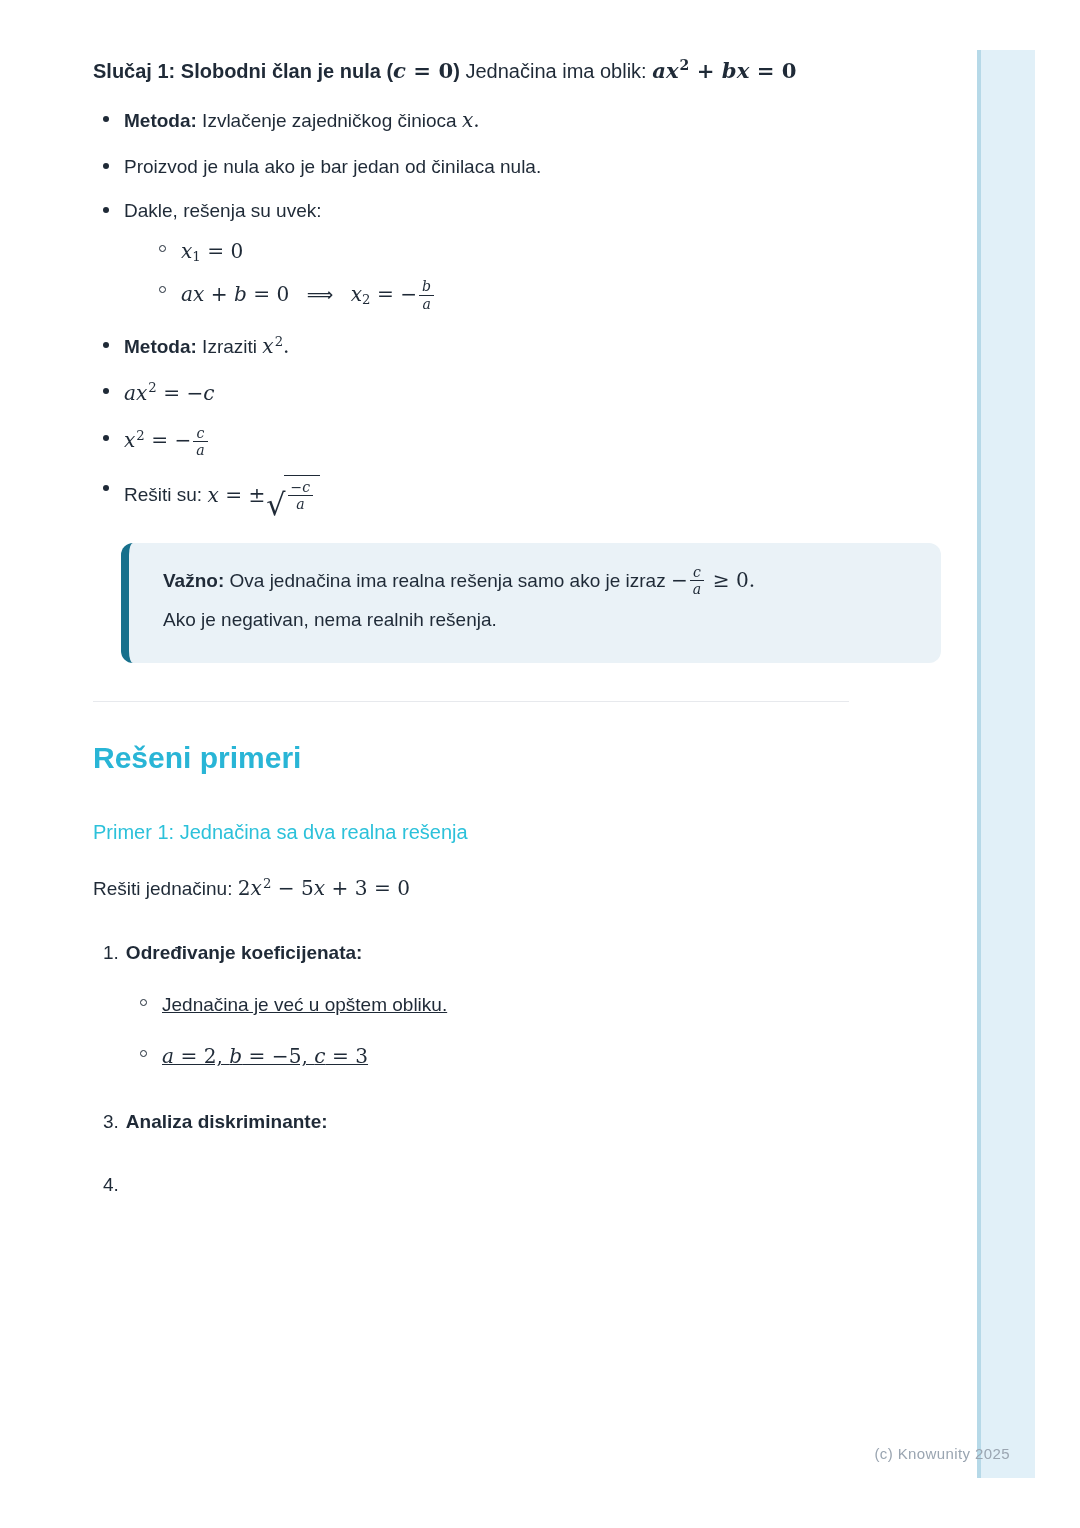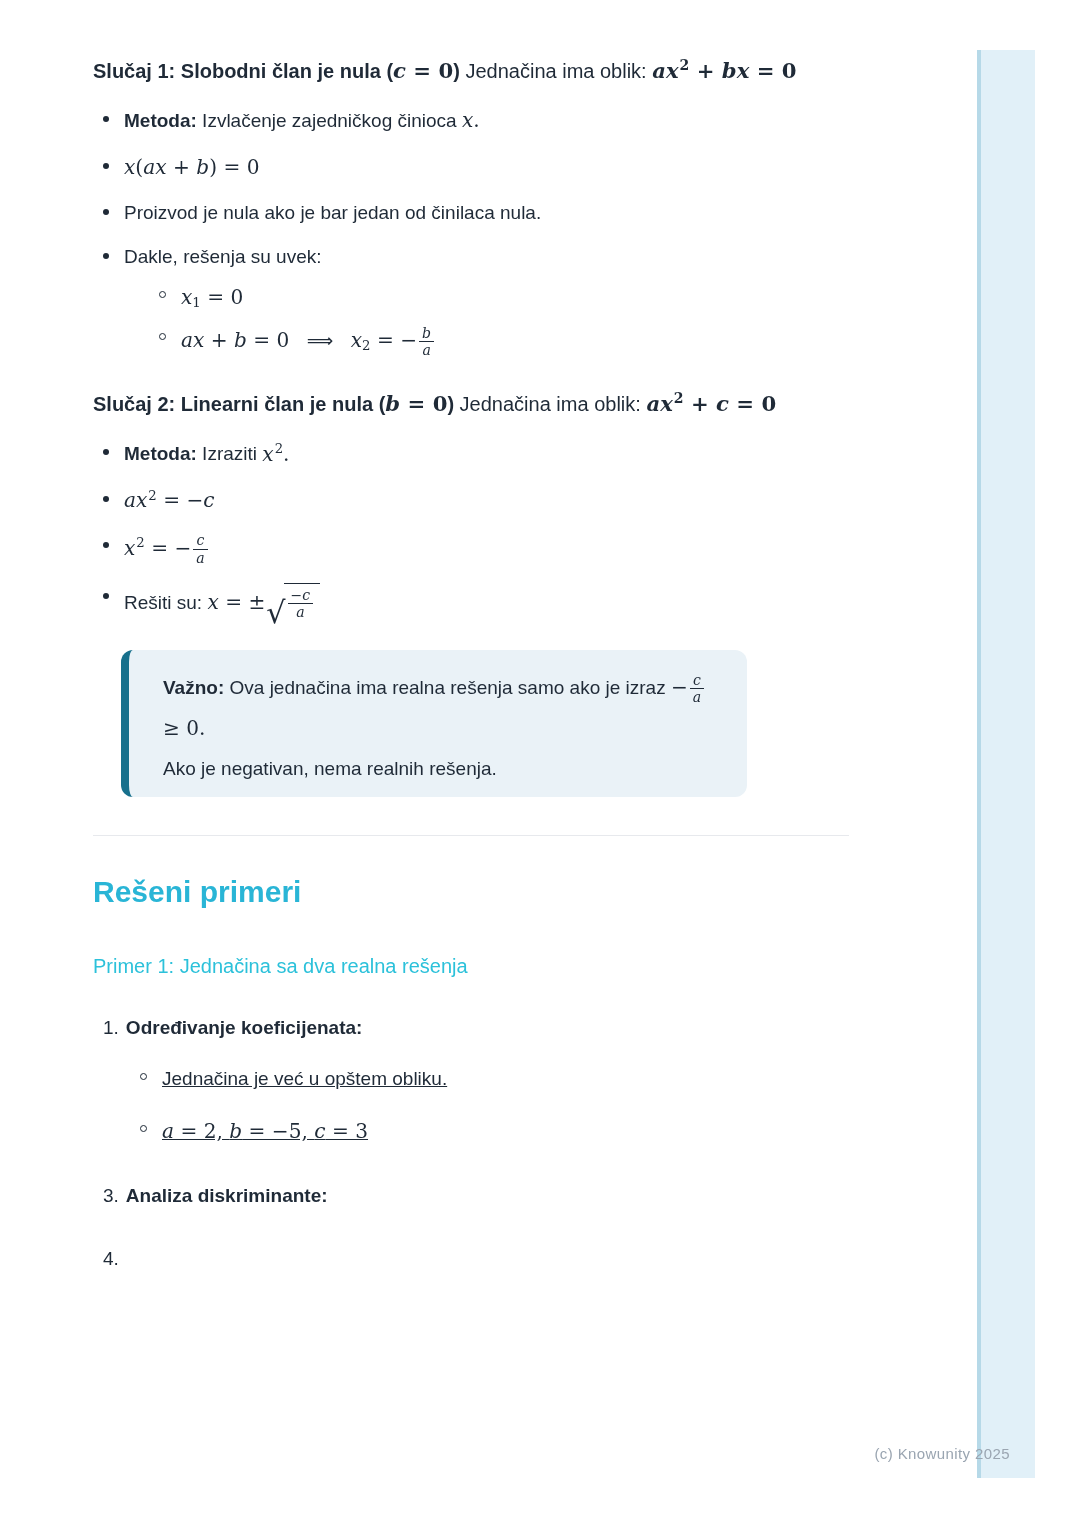--- a/index.html
+++ b/index.html
@@ -15,24 +15,24 @@
   .case:first-child{margin-top:0;}
   .case .rt{font-weight:400;}
 
   ul.blist{list-style:none;margin:20px 0 0;padding:0 0 0 8px;}
   .blist>li{position:relative;padding-left:23px;margin:17px 0;}
   .blist>li::before{content:"";position:absolute;left:2px;top:10px;width:6px;height:6px;border-radius:50%;background:currentColor;}
   ul.sublist{list-style:none;margin:12px 0 0;padding:0 0 0 35px;}
   .sublist>li{position:relative;padding-left:22px;margin:12px 0;}
   .sublist>li::before{content:"";position:absolute;left:0;top:8px;width:5px;height:5px;border-radius:50%;border:1.6px solid currentColor;background:transparent;}
 
-  .callout{box-sizing:border-box;width:626px;margin:30px 0 0 28px;
+  .callout{box-sizing:border-box;width:820px;margin:30px 0 0 28px;
     background:var(--callout-bg,#eaf2f7);
     border-left:8px solid var(--callout-bar,#17708c);
-    border-radius:12px;padding:17px 34px 8px;}
+    border-radius:12px;padding:17px 34px 23px;}
   .cl-line{line-height:2.05;}
 
   .divider{border:0;border-top:1px solid var(--divider-color,#e7e9ed);margin:38px 0 0;}
   .h1{font-size:30px;font-weight:700;color:var(--accent-cyan-h1,#29b5d6);margin:38px 0 0;line-height:1.2;}
   .h2{font-size:20px;font-weight:400;color:var(--accent-cyan-h2,#2cc1da);margin:44px 0 0;line-height:1.2;}
   .para{margin:30px 0 0;}
 
   ol.steps{list-style:none;margin:30px 0 0;padding:0;}
   .steps>li{margin:36px 0;padding-left:10px;}
   .stepnum{display:inline-block;margin-right:7px;}
@@ -59,41 +59,40 @@
   .footer{position:absolute;right:70px;bottom:66px;font-size:15px;letter-spacing:0.4px;
     color:var(--footer-color,#9aa5b1);z-index:2;}
 </style>
 </head>
 <body>
 
 <div id="doc">
     <div class="case"><strong>Slučaj 1: Slobodni član je nula (</strong><span class="math"><i>c</i> = 0</span><strong>)</strong><span class="rt"> Jednačina ima oblik: </span><span class="math"><i>a</i><i>x</i><sup>2</sup> + <i>b</i><i>x</i> = 0</span></div>
     <ul class="blist">
       <li><strong>Metoda:</strong><span class="rt"> Izvlačenje zajedničkog činioca </span><span class="math"><i>x</i>.</span></li>
-      <li><span class="math"><i>x</i>(<i>a</i><i>x</i> + <i>b</i>) = 0</span></li>
       <li><span class="rt">Proizvod je nula ako je bar jedan od činilaca nula.</span></li>
       <li><span class="rt">Dakle, rešenja su uvek:</span><ul class="sublist">
           <li><span class="math"><i>x</i><sub>1</sub> = 0</span></li>
           <li><span class="math"><i>a</i><i>x</i> + <i>b</i> = 0 <span class="imp">⟹</span> <i>x</i><sub>2</sub> = −<span class="frac"><span class="fn"><i>b</i></span><span class="fd"><i>a</i></span></span></span></li>
         </ul></li>
     </ul>
-    <div class="case"><strong>Slučaj 2: Linearni član je nula (</strong><span class="math"><i>b</i> = 0</span><strong>)</strong><span class="rt"> Jednačina ima oblik: </span><span class="math"><i>a</i><i>x</i><sup>2</sup> + <i>c</i> = 0</span></div>
     <ul class="blist">
       <li><strong>Metoda:</strong><span class="rt"> Izraziti </span><span class="math"><i>x</i><sup>2</sup>.</span></li>
       <li><span class="math"><i>a</i><i>x</i><sup>2</sup> = −<i>c</i></span></li>
       <li><span class="math"><i>x</i><sup>2</sup> = −<span class="frac"><span class="fn"><i>c</i></span><span class="fd"><i>a</i></span></span></span></li>
       <li><span class="rt">Rešiti su: </span><span class="math"><i>x</i> = ±<span class="sqrt"><span class="srad">√</span><span class="sbody"><span class="frac"><span class="fn">−<i>c</i></span><span class="fd"><i>a</i></span></span></span></span></span></li>
     </ul>
     <div class="callout">
       <div class="cl-line"><strong>Važno:</strong><span class="rt"> Ova jednačina ima realna rešenja samo ako je izraz </span><span class="math">−<span class="frac"><span class="fn"><i>c</i></span><span class="fd"><i>a</i></span></span> ≥ 0.</span></div>
       <div class="cl-line"><span class="rt">Ako je negativan, nema realnih rešenja.</span></div>
     </div>
     <hr class="divider">
     <div class="h1"><span class="rt">Rešeni primeri</span></div>
     <div class="h2"><span class="rt">Primer 1: Jednačina sa dva realna rešenja</span></div>
+    <div class="para"><span class="rt">Rešiti jednačinu: </span><span class="math">2<i>x</i><sup>2</sup> − 5<i>x</i> + 3 = 0</span></div>
     <ol class="steps">
       <li><span class="stepnum">1.</span><strong>Određivanje koeficijenata:</strong><ul class="sublist">
           <li><span class="rt">Jednačina je već u opštem obliku.</span></li>
           <li><span class="math"><i>a</i> = 2, <i>b</i> = −5, <i>c</i> = 3</span></li>
         </ul></li>
       <li><span class="stepnum">3.</span><strong>Analiza diskriminante:</strong></li>
       <li><span class="stepnum">4.</span></li>
     </ol>
   </div>
 <div class="strip"></div>

